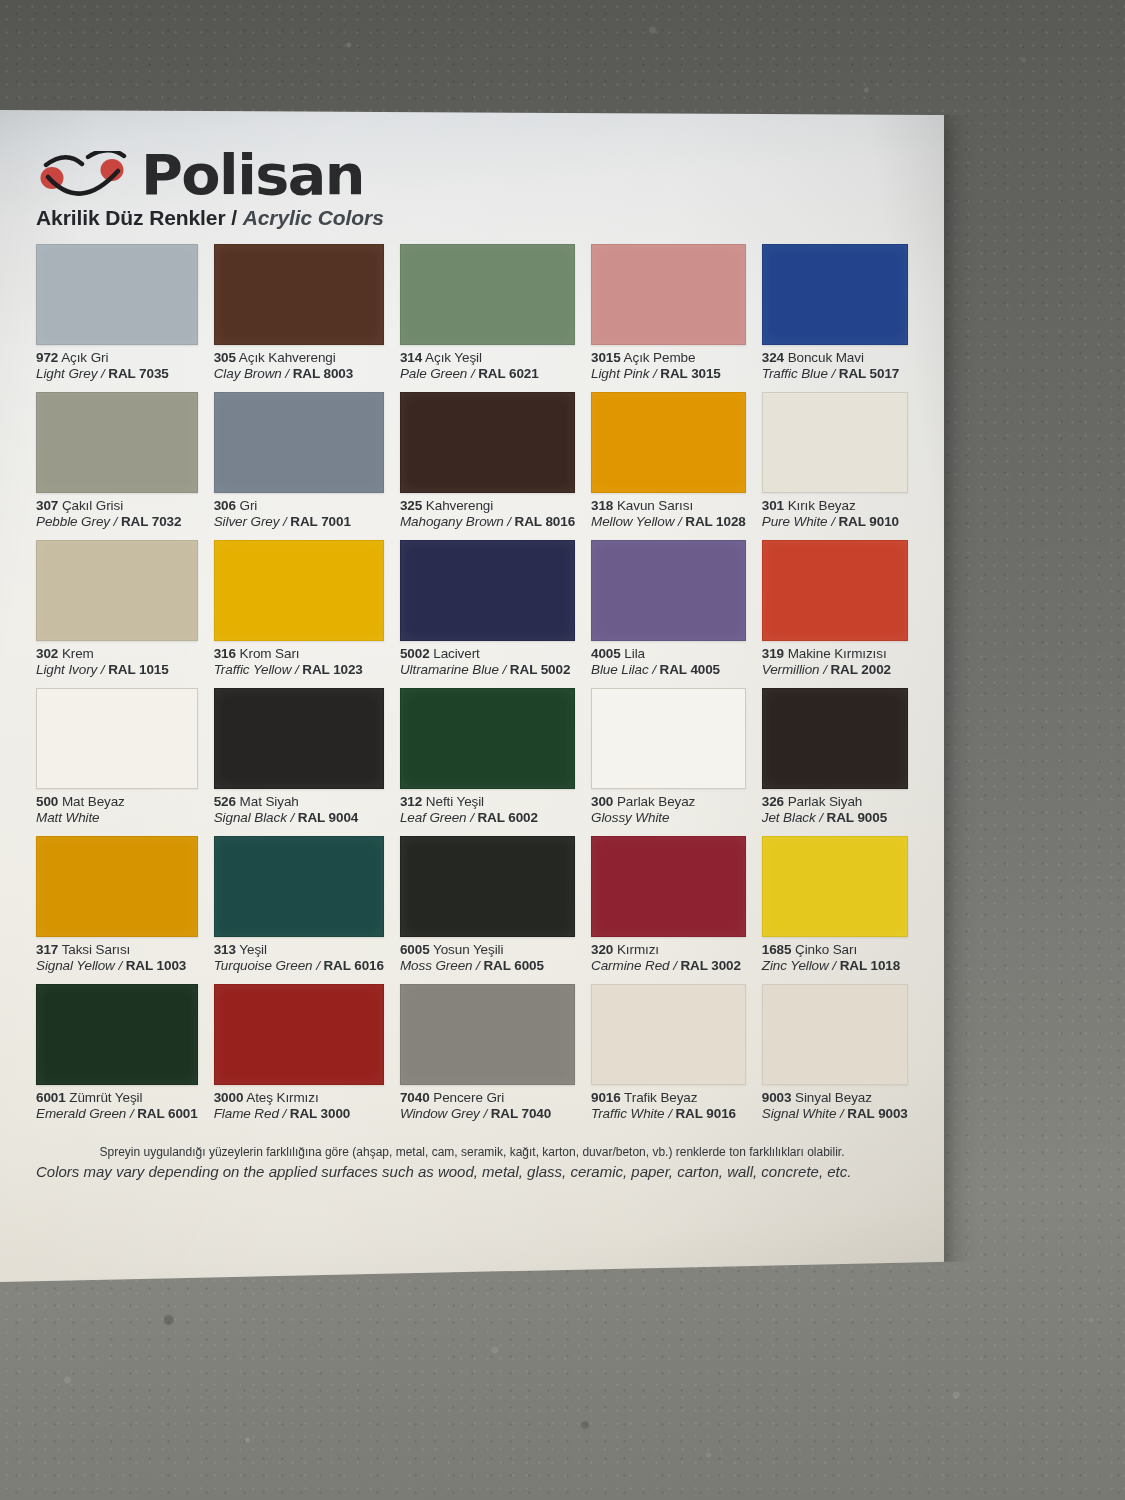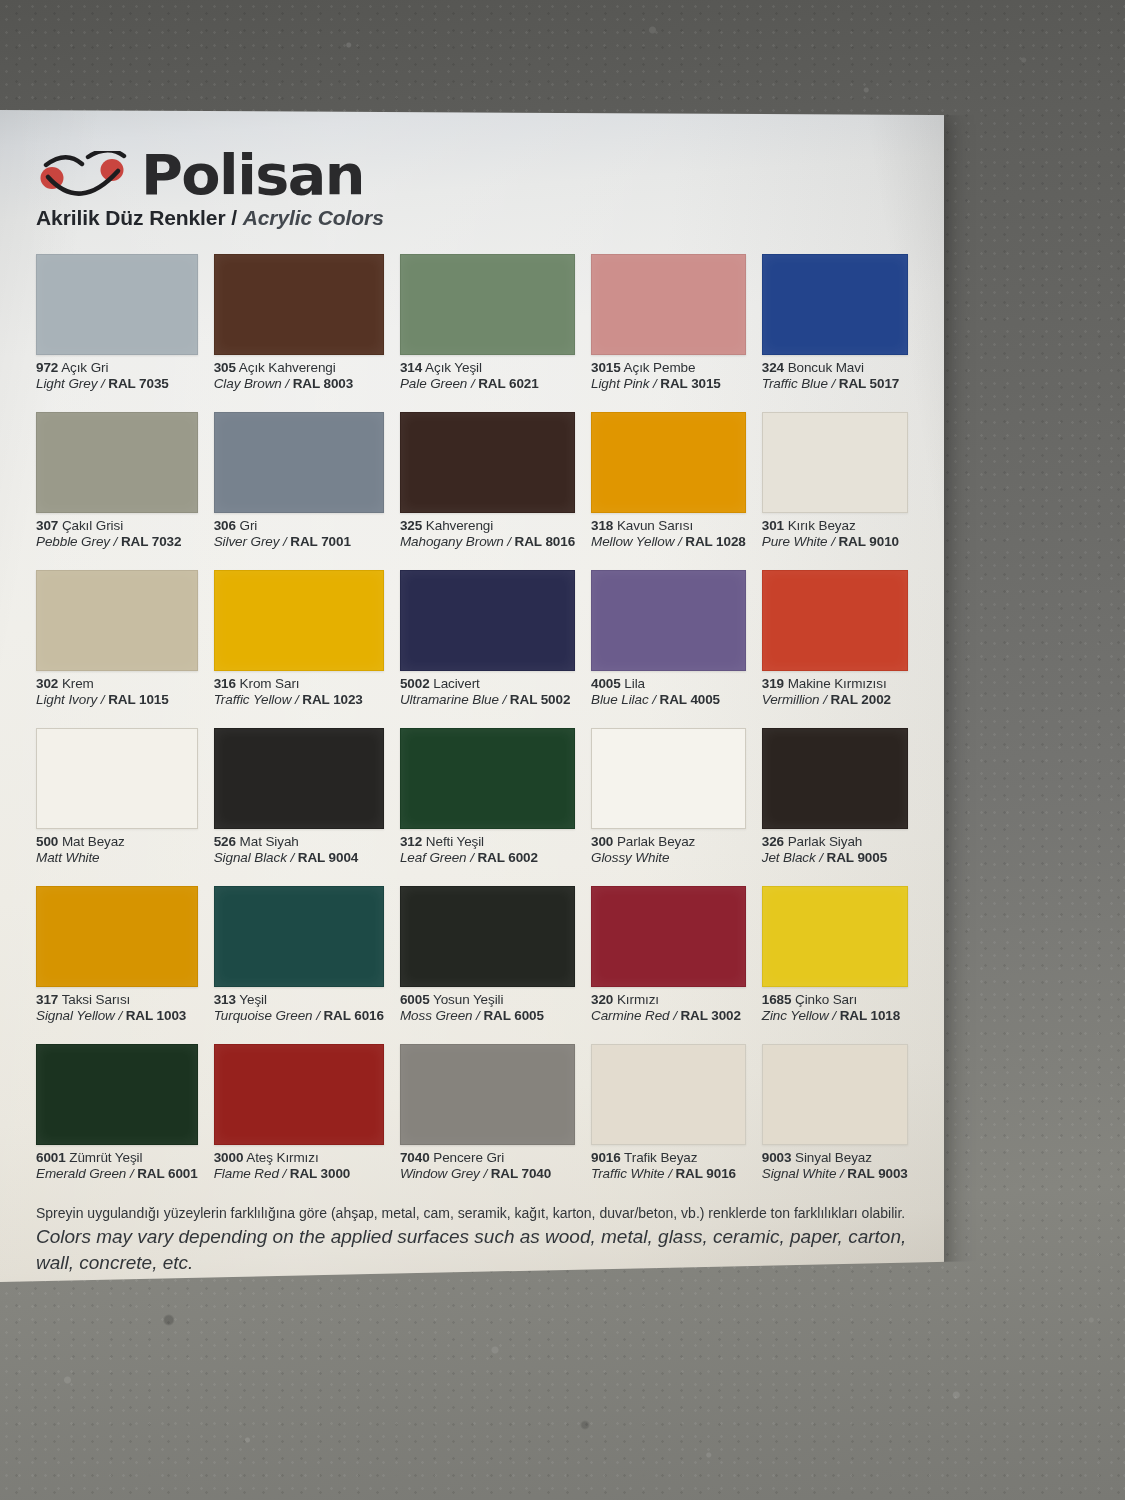--- a/index.html
+++ b/index.html
@@ -135,21 +135,21 @@
     color: #43484e;
   }
 
   
   .grid {
     display: grid;
     grid-template-columns: repeat(5, 1fr);
     column-gap: 16px;
     row-gap: 0;
   }
-  .cell { padding-bottom: 9px; margin-top: 10px; }
+  .cell { padding-bottom: 9px; }
 
   .chip {
     width: 100%;
     height: 101px;
     border: 1px solid rgba(0,0,0,0.06);
     box-shadow:
       inset 0 0 14px rgba(255,255,255,0.07),
       0 1px 2px rgba(0,0,0,0.10);
   }
   .chip.pale {
@@ -178,22 +178,22 @@
     font-style: normal;
     font-weight: bold;
   }
 
   
   .footnote {
     margin-top: 12px;
     line-height: 1.42;
     color: #32363a;
   }
-  .fn-tr { font-size: 14px; }
-  .fn-en { font-size: 19px; font-style: italic; }
+  .fn-tr { font-size: 12px; text-align: center; }
+  .fn-en { font-size: 15px; font-style: italic; }
 </style>
 </head>
 <body>
 
 <div class="backdrop"></div>
 
 <div class="sheet">
   <div class="sheet-inner">
 
     <div class="brand-row">

